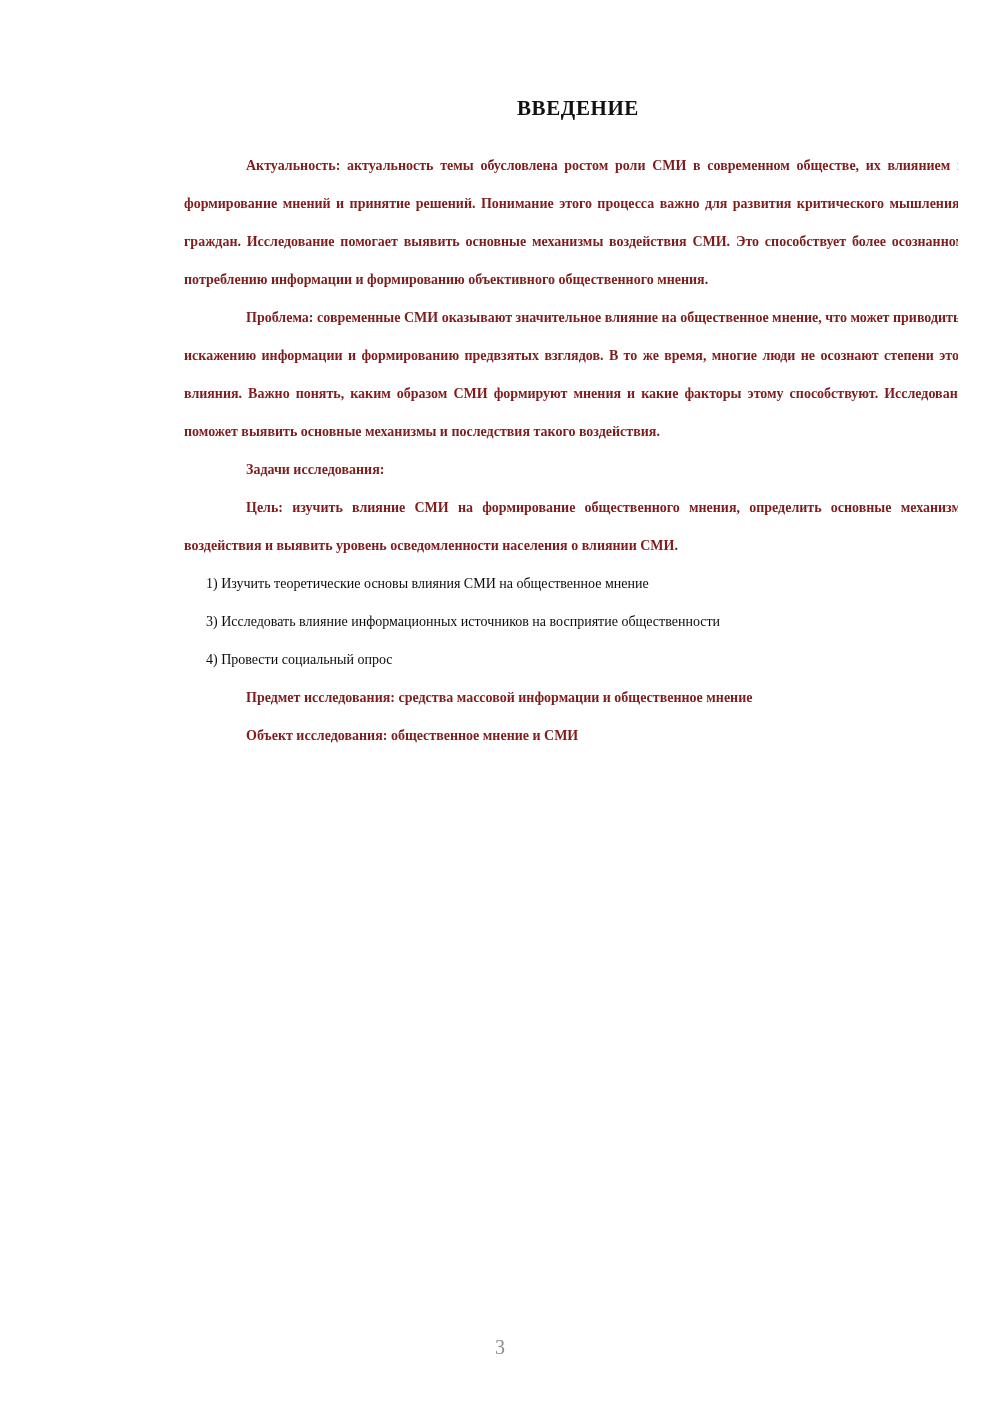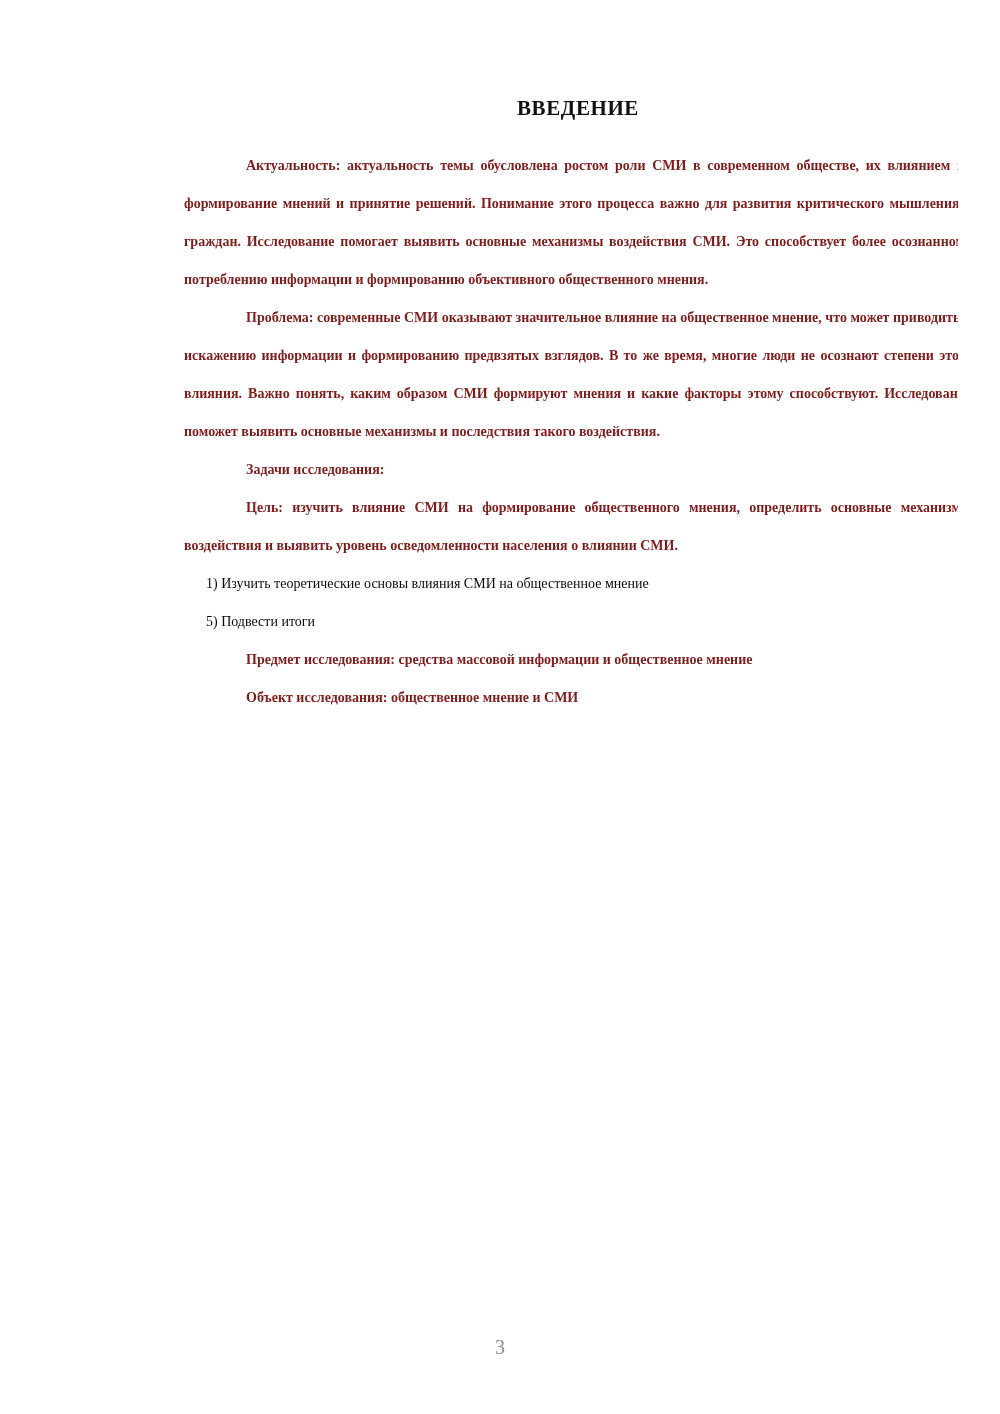--- a/index.html
+++ b/index.html
@@ -97,23 +97,24 @@
 
     <p class="para">Проблема: современные СМИ оказывают значительное влияние на общественное мнение, что может приводить к искажению информации и формированию предвзятых взглядов. В то же время, многие люди не осознают степени этого влияния. Важно понять, каким образом СМИ формируют мнения и какие факторы этому способствуют. Исследование поможет выявить основные механизмы и последствия такого воздействия.</p>
 
     <p class="para last-line-left">Задачи исследования:</p>
 
     <p class="para">Цель: изучить влияние СМИ на формирование общественного мнения, определить основные механизмы воздействия и выявить уровень осведомленности населения о влиянии СМИ.</p>
 
     <p class="list-item">1) Изучить теоретические основы влияния СМИ на общественное мнение</p>
 
 
+    <p class="list-item">3) Исследовать влияние информационных источников на восприятие общественности</p>
 
+    <p class="list-item short">4) Провести социальный опрос</p>
 
-    <p class="list-item short">5) Подвести итоги</p>
 
     <p class="para">Предмет исследования: средства массовой информации и общественное мнение</p>
 
     <p class="para last-line-left">Объект исследования: общественное мнение и СМИ</p>
 
   </div>
 
   <div class="page-number">3</div>
 
 </div>

